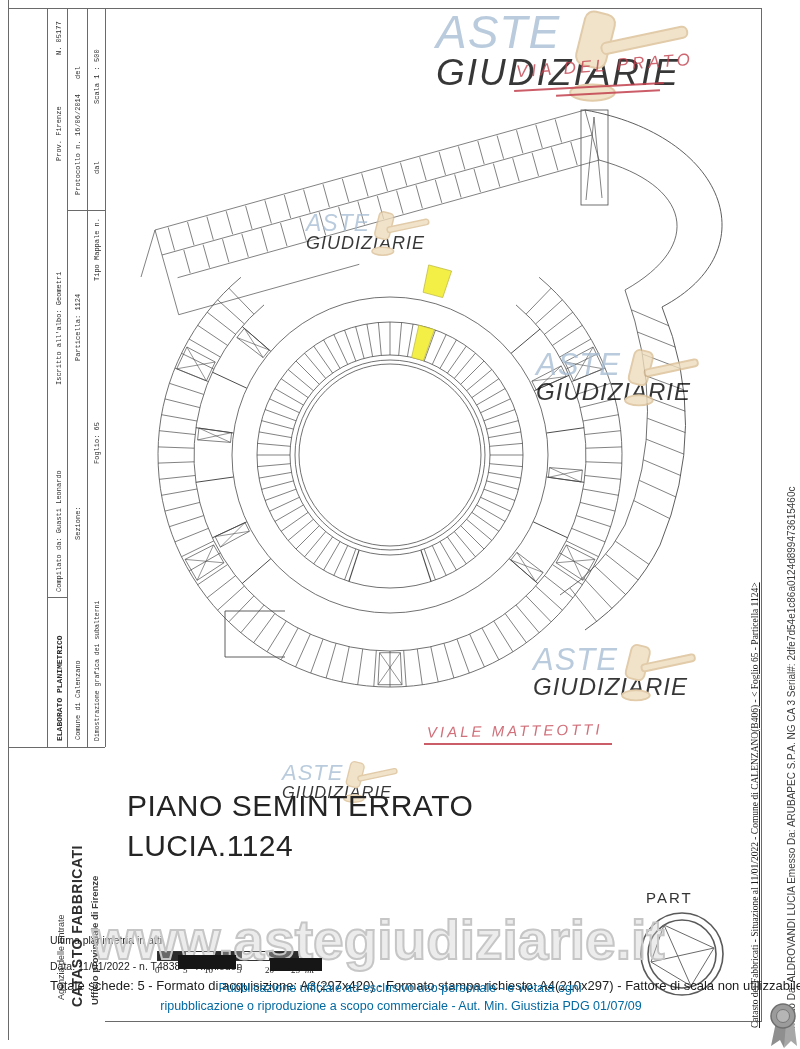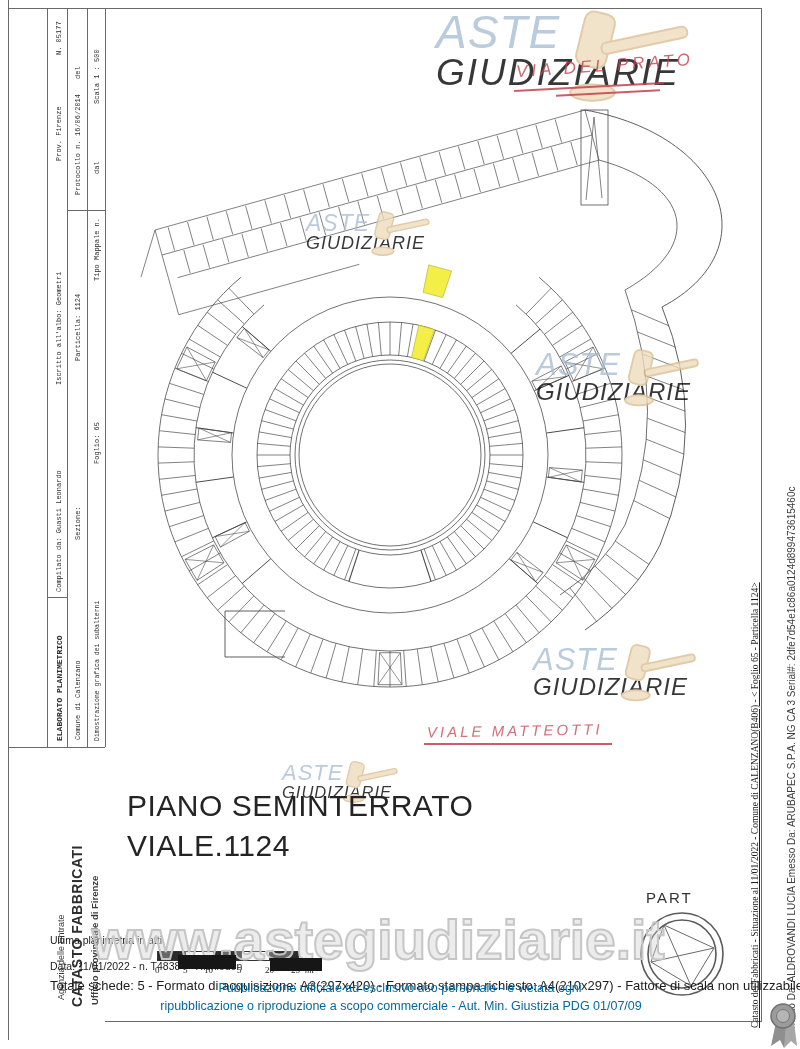--- a/index.html
+++ b/index.html
@@ -392,21 +392,21 @@
   </svg>
 </div>
 
 <div class="redhand" style="left:516px;top:56px;font-size:17px;letter-spacing:4px;transform:rotate(-4deg);opacity:.8;">VIA DEL PRATO</div>
 <div class="redline" style="left:514px;top:86px;width:150px;transform:rotate(-3deg);"></div>
 <div class="redline" style="left:556px;top:92px;width:104px;transform:rotate(-3deg);"></div>
 <div class="redhand" style="left:427px;top:722px;font-size:15px;letter-spacing:3px;transform:rotate(-1deg);opacity:.75;">VIALE MATTEOTTI</div>
 <div class="redline" style="left:424px;top:743px;width:188px;"></div>
 
 <div id="heading1" style="top:789px;">PIANO SEMINTERRATO</div>
-<div id="heading2" style="top:829px;">VIALE.1124</div>
+<div id="heading2" style="top:829px;">LUCIA.1124</div>
 
 <div class="abs" style="left:646px;top:889px;font-size:15px;letter-spacing:2px;color:#333;z-index:3;">PART</div>
 <svg class="abs" style="left:637px;top:908px;z-index:3;" width="90" height="90" viewBox="0 0 90 90">
   <g fill="none" stroke="#5a5a5a" stroke-width="1.6">
     <circle cx="45" cy="46" r="41"></circle>
     <circle cx="45" cy="46" r="34"></circle>
   </g>
   <g fill="none" stroke="#6a6a6a" stroke-width="1">
     <path d="M27 17 L77 40"></path>
     <path d="M27 17 L54 78"></path>

